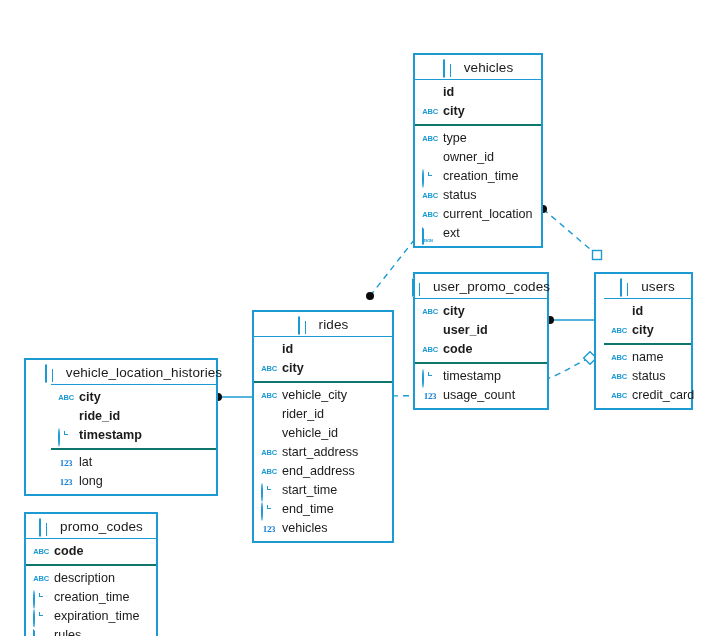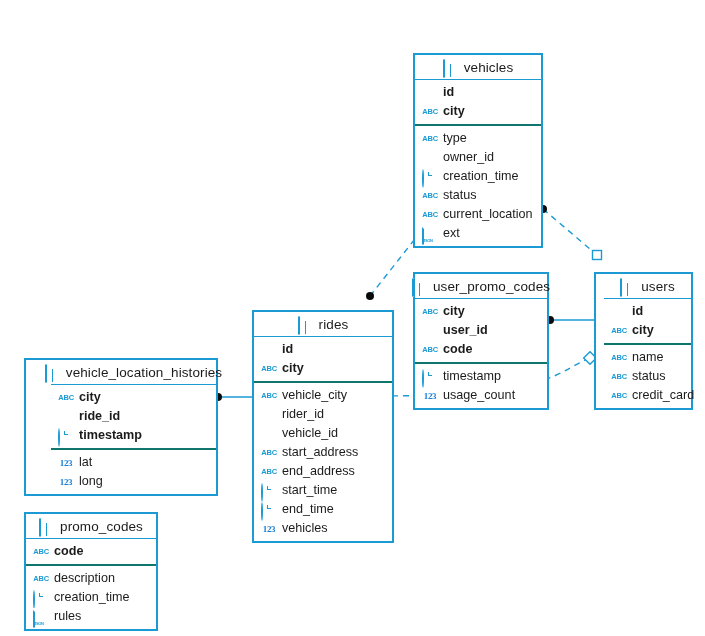--- a/index.html
+++ b/index.html
@@ -416,19 +416,23 @@
             <span class="icon">
               <span class="ic-abc">ABC</span>
             </span>
             <span class="col-name">description</span>
           </div>
           <div class="col-row">
             <span class="icon"><span class="ic-clock"></span></span>
             <span class="col-name">creation_time</span>
           </div>
           <div class="col-row">
+            <span class="icon"><span class="ic-clock"></span></span>
+            <span class="col-name">expiration_time</span>
+          </div>
+          <div class="col-row">
             <span class="icon"><span class="ic-json"></span></span>
             <span class="col-name">rules</span>
           </div>
         </div>
       </div>
     </div>
 </div>
 
 </body></html>

